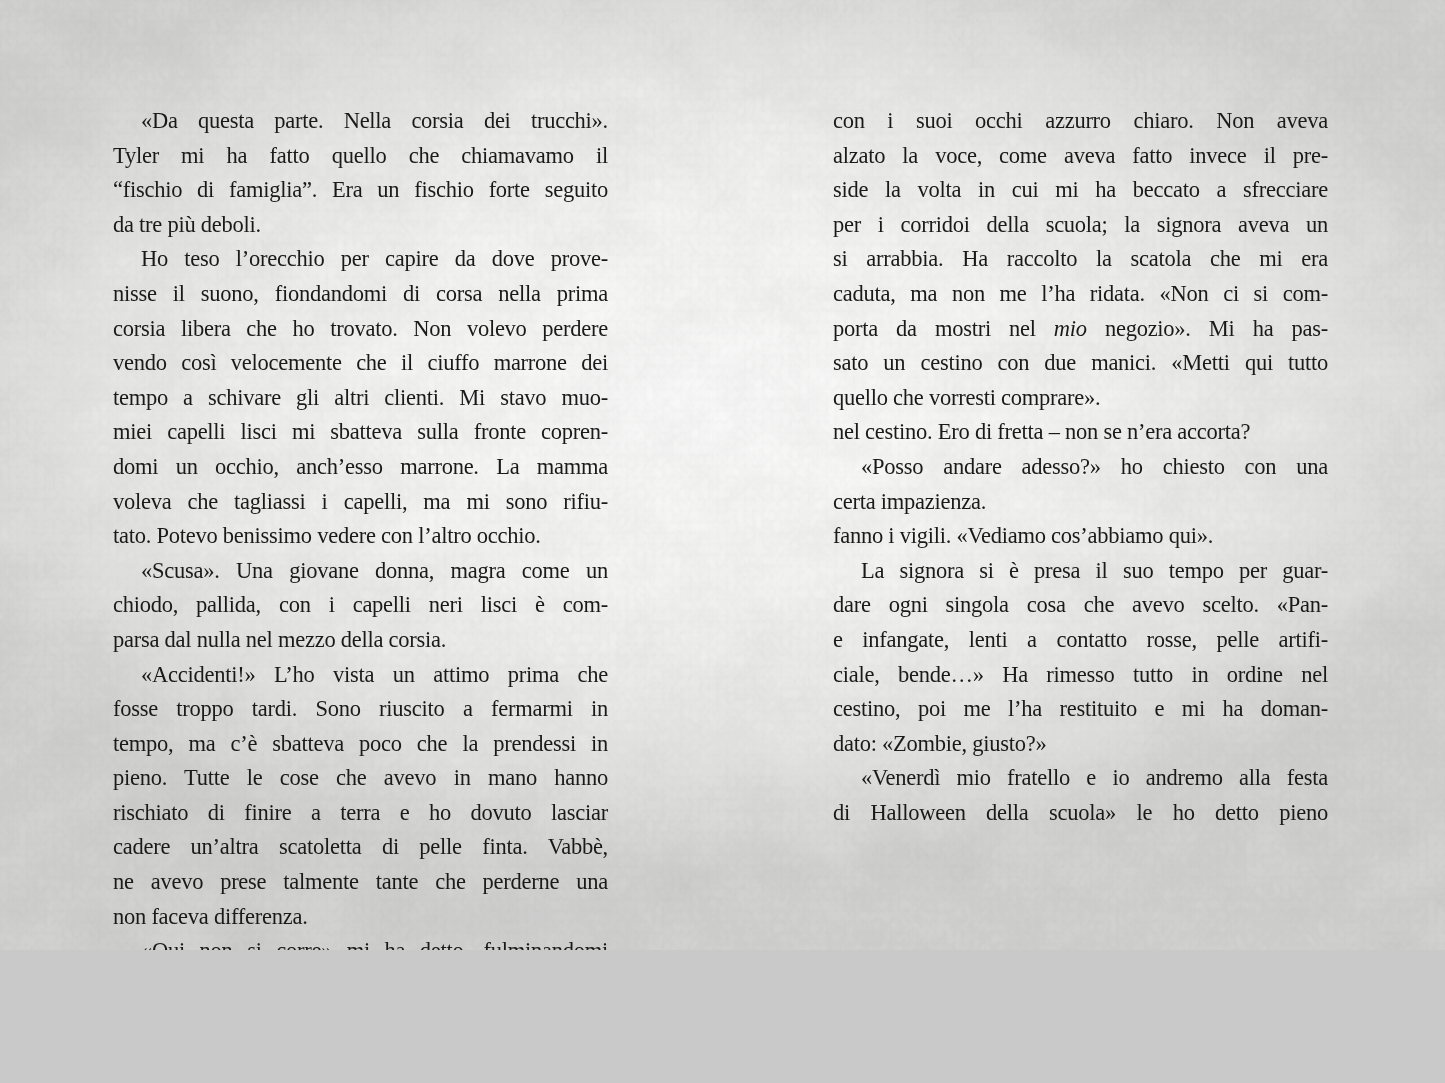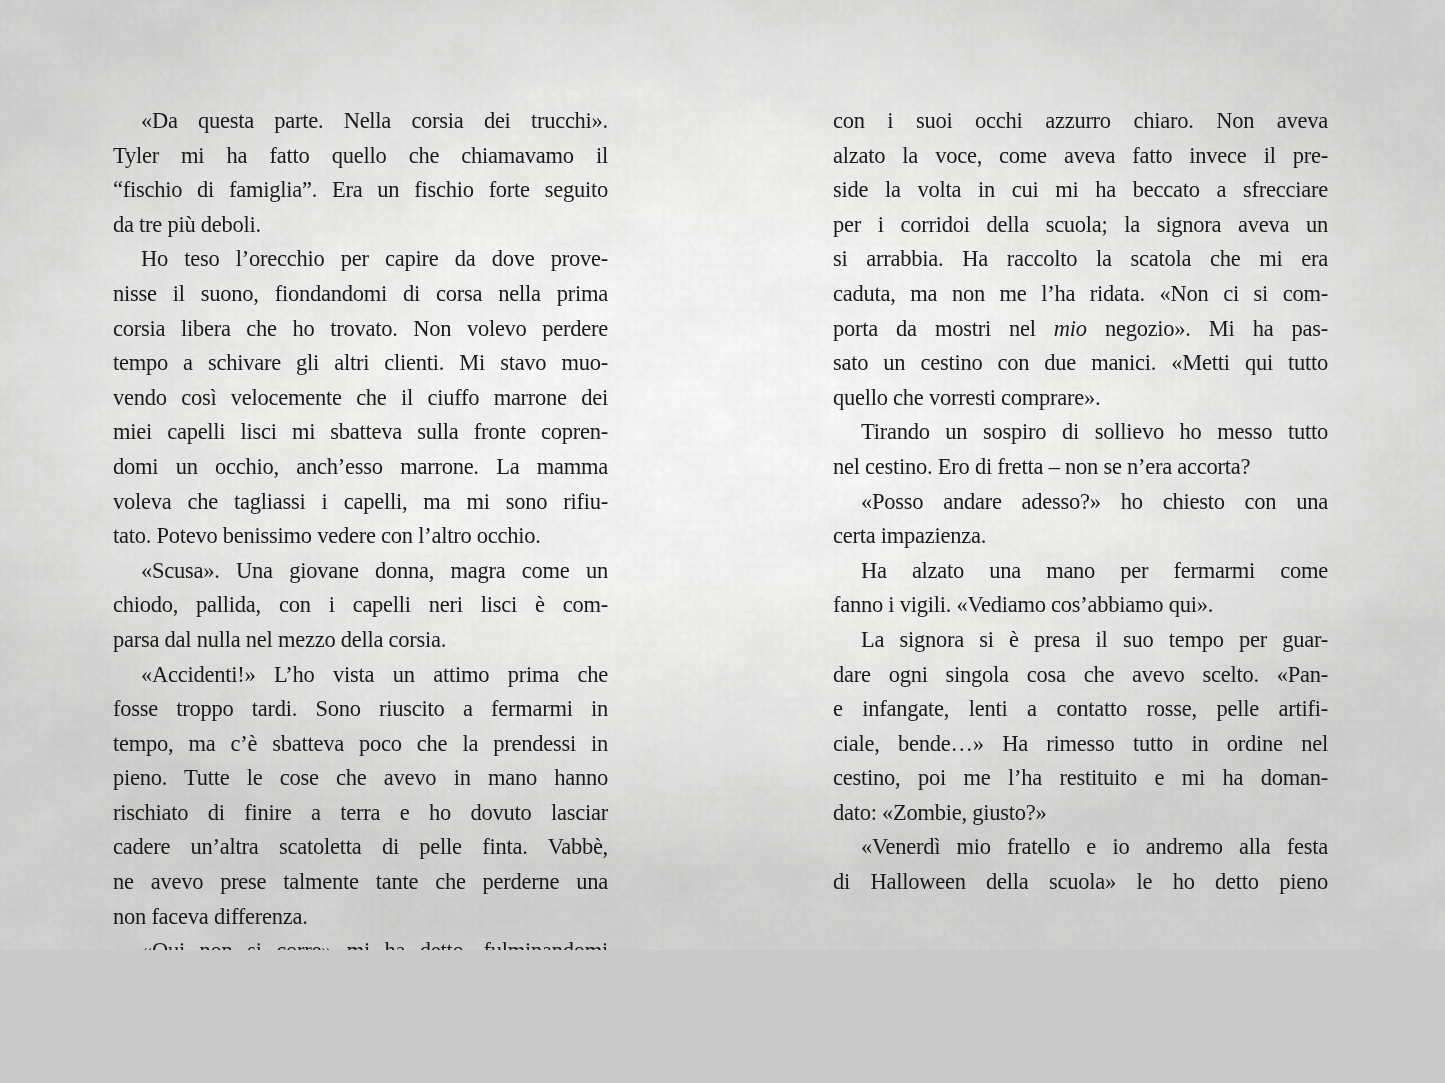--- a/index.html
+++ b/index.html
@@ -82,22 +82,22 @@
 
   <div class="page">
     <div class="text-column col-left">
         <div class="line indent">«Da questa parte. Nella corsia dei trucchi».</div>
         <div class="line">Tyler mi ha fatto quello che chiamavamo il</div>
         <div class="line">“fischio di famiglia”. Era un fischio forte seguito</div>
         <div class="line para-end">da tre più deboli.</div>
         <div class="line indent">Ho teso l’orecchio per capire da dove prove-</div>
         <div class="line">nisse il suono, fiondandomi di corsa nella prima</div>
         <div class="line">corsia libera che ho trovato. Non volevo perdere</div>
+        <div class="line">vendo così velocemente che il ciuffo marrone dei</div>
         <div class="line">tempo a schivare gli altri clienti. Mi stavo muo-</div>
-        <div class="line">vendo così velocemente che il ciuffo marrone dei</div>
         <div class="line">miei capelli lisci mi sbatteva sulla fronte copren-</div>
         <div class="line">domi un occhio, anch’esso marrone. La mamma</div>
         <div class="line">voleva che tagliassi i capelli, ma mi sono rifiu-</div>
         <div class="line para-end">tato. Potevo benissimo vedere con l’altro occhio.</div>
         <div class="line indent">«Scusa». Una giovane donna, magra come un</div>
         <div class="line">chiodo, pallida, con i capelli neri lisci è com-</div>
         <div class="line para-end">parsa dal nulla nel mezzo della corsia.</div>
         <div class="line indent">«Accidenti!» L’ho vista un attimo prima che</div>
         <div class="line">fosse troppo tardi. Sono riuscito a fermarmi in</div>
         <div class="line">tempo, ma c’è sbatteva poco che la prendessi in</div>
@@ -115,25 +115,23 @@
     <div class="text-column col-right">
         <div class="line">con i suoi occhi azzurro chiaro. Non aveva</div>
         <div class="line">alzato la voce, come aveva fatto invece il pre-</div>
         <div class="line">side la volta in cui mi ha beccato a sfrecciare</div>
         <div class="line">per i corridoi della scuola; la signora aveva un</div>
         <div class="line">si arrabbia. Ha raccolto la scatola che mi era</div>
         <div class="line">caduta, ma non me l’ha ridata. «Non ci si com-</div>
         <div class="line">porta da mostri nel <em>mio</em> negozio». Mi ha pas-</div>
         <div class="line">sato un cestino con due manici. «Metti qui tutto</div>
         <div class="line para-end">quello che vorresti comprare».</div>
-        <div class="line indent">Tirando un sospiro di sollievo ho messo tutto</div>
         <div class="line para-end">nel cestino. Ero di fretta – non se n’era accorta?</div>
         <div class="line indent">«Posso andare adesso?» ho chiesto con una</div>
         <div class="line para-end">certa impazienza.</div>
-        <div class="line indent">Ha alzato una mano per fermarmi come</div>
         <div class="line para-end">fanno i vigili. «Vediamo cos’abbiamo qui».</div>
         <div class="line indent">La signora si è presa il suo tempo per guar-</div>
         <div class="line">dare ogni singola cosa che avevo scelto. «Pan-</div>
         <div class="line">e infangate, lenti a contatto rosse, pelle artifi-</div>
         <div class="line">ciale, bende…» Ha rimesso tutto in ordine nel</div>
         <div class="line">cestino, poi me l’ha restituito e mi ha doman-</div>
         <div class="line para-end">dato: «Zombie, giusto?»</div>
         <div class="line indent">«Venerdì mio fratello e io andremo alla festa</div>
         <div class="line">di Halloween della scuola» le ho detto pieno</div>
       </div>

